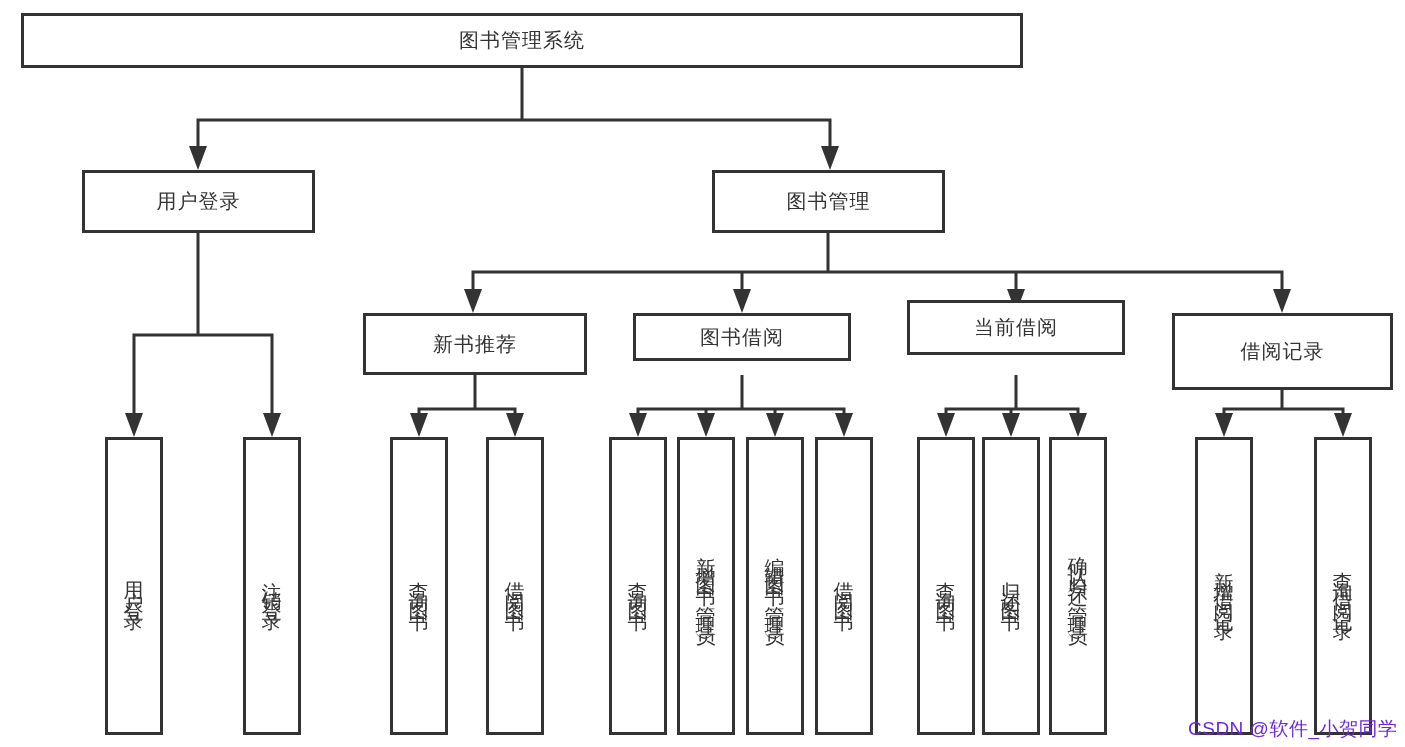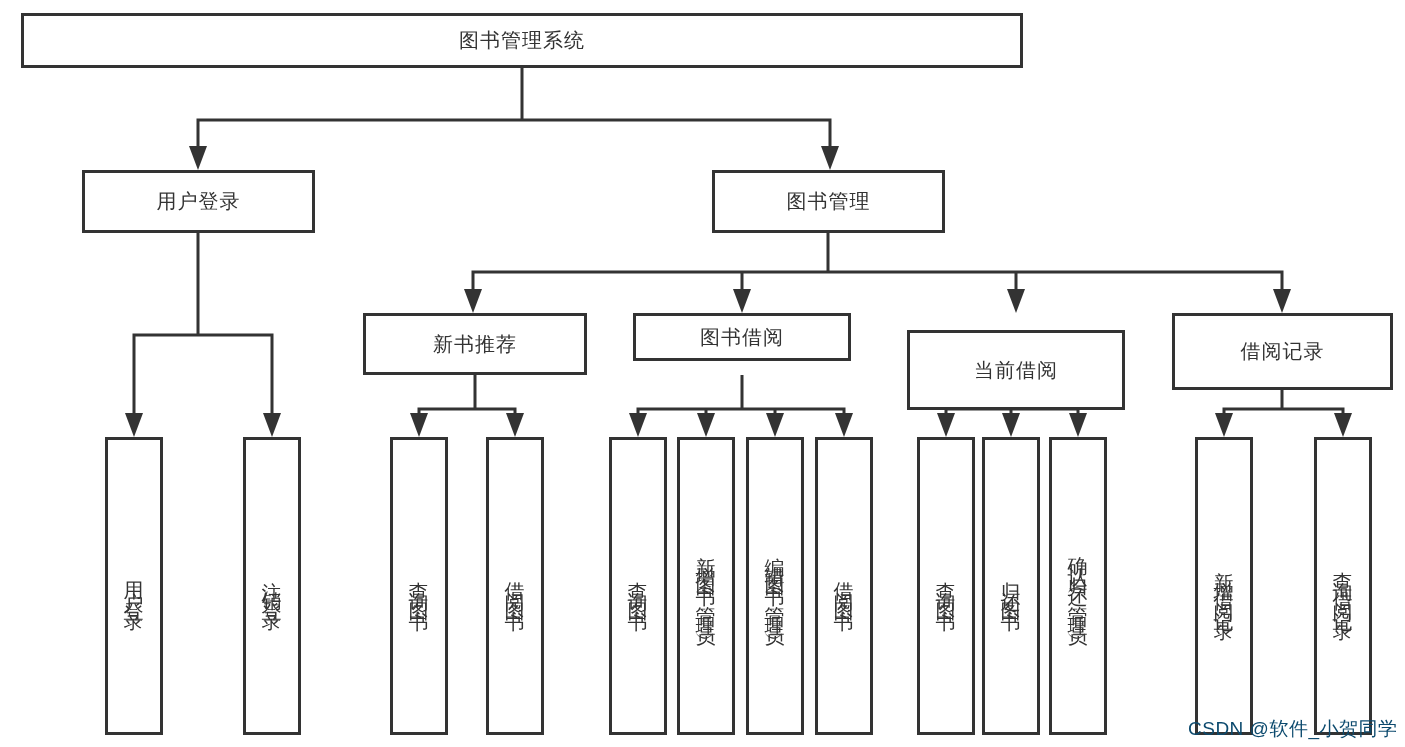--- a/index.html
+++ b/index.html
@@ -11,21 +11,21 @@
     position:absolute; background:#ffffff; border:3px solid #333333;
     display:flex; align-items:center; justify-content:center; z-index:2;
   }
   .box .hlabel { font-size:20px; letter-spacing:1px; white-space:nowrap; color:#333333; }
   .box .vlabel {
     writing-mode:vertical-rl; text-orientation:mixed;
     font-size:20px; letter-spacing:10px; line-height:1; color:#333333;
     white-space:nowrap;
   }
   .watermark {
-    position:absolute; z-index:5; font-size:19px; color:#0c4a6e;
+    position:absolute; z-index:5; font-size:19px; color:#6d28d9;
     letter-spacing:0.5px; white-space:nowrap;
   }
 </style>
 </head>
 <body>
 
 <div class="canvas">
 
   <svg class="wires" width="1405" height="747" viewBox="0 0 1405 747">
     <g fill="none" stroke="#333333" stroke-width="3">
@@ -70,21 +70,21 @@
   <div class="box" style="left:363px;top:313px;width:224px;height:62px">
     <span class="hlabel">新书推荐</span>
   </div>
 
   <div class="box" style="left:712px;top:170px;width:233px;height:63px">
     <span class="hlabel">图书管理</span>
   </div>
   <div class="box" style="left:633px;top:313px;width:218px;height:48px">
     <span class="hlabel">图书借阅</span>
   </div>
-  <div class="box" style="left:907px;top:330px;width:218px;height:80px">
+  <div class="box" style="left:907px;top:300px;width:218px;height:55px">
     <span class="hlabel">当前借阅</span>
   </div>
   <div class="box" style="left:1172px;top:313px;width:221px;height:77px">
     <span class="hlabel">借阅记录</span>
   </div>
 
   <div class="box" style="left:105px;top:437px;width:58px;height:298px">
     <span class="vlabel">用户登录</span>
   </div>
   <div class="box" style="left:243px;top:437px;width:58px;height:298px">

